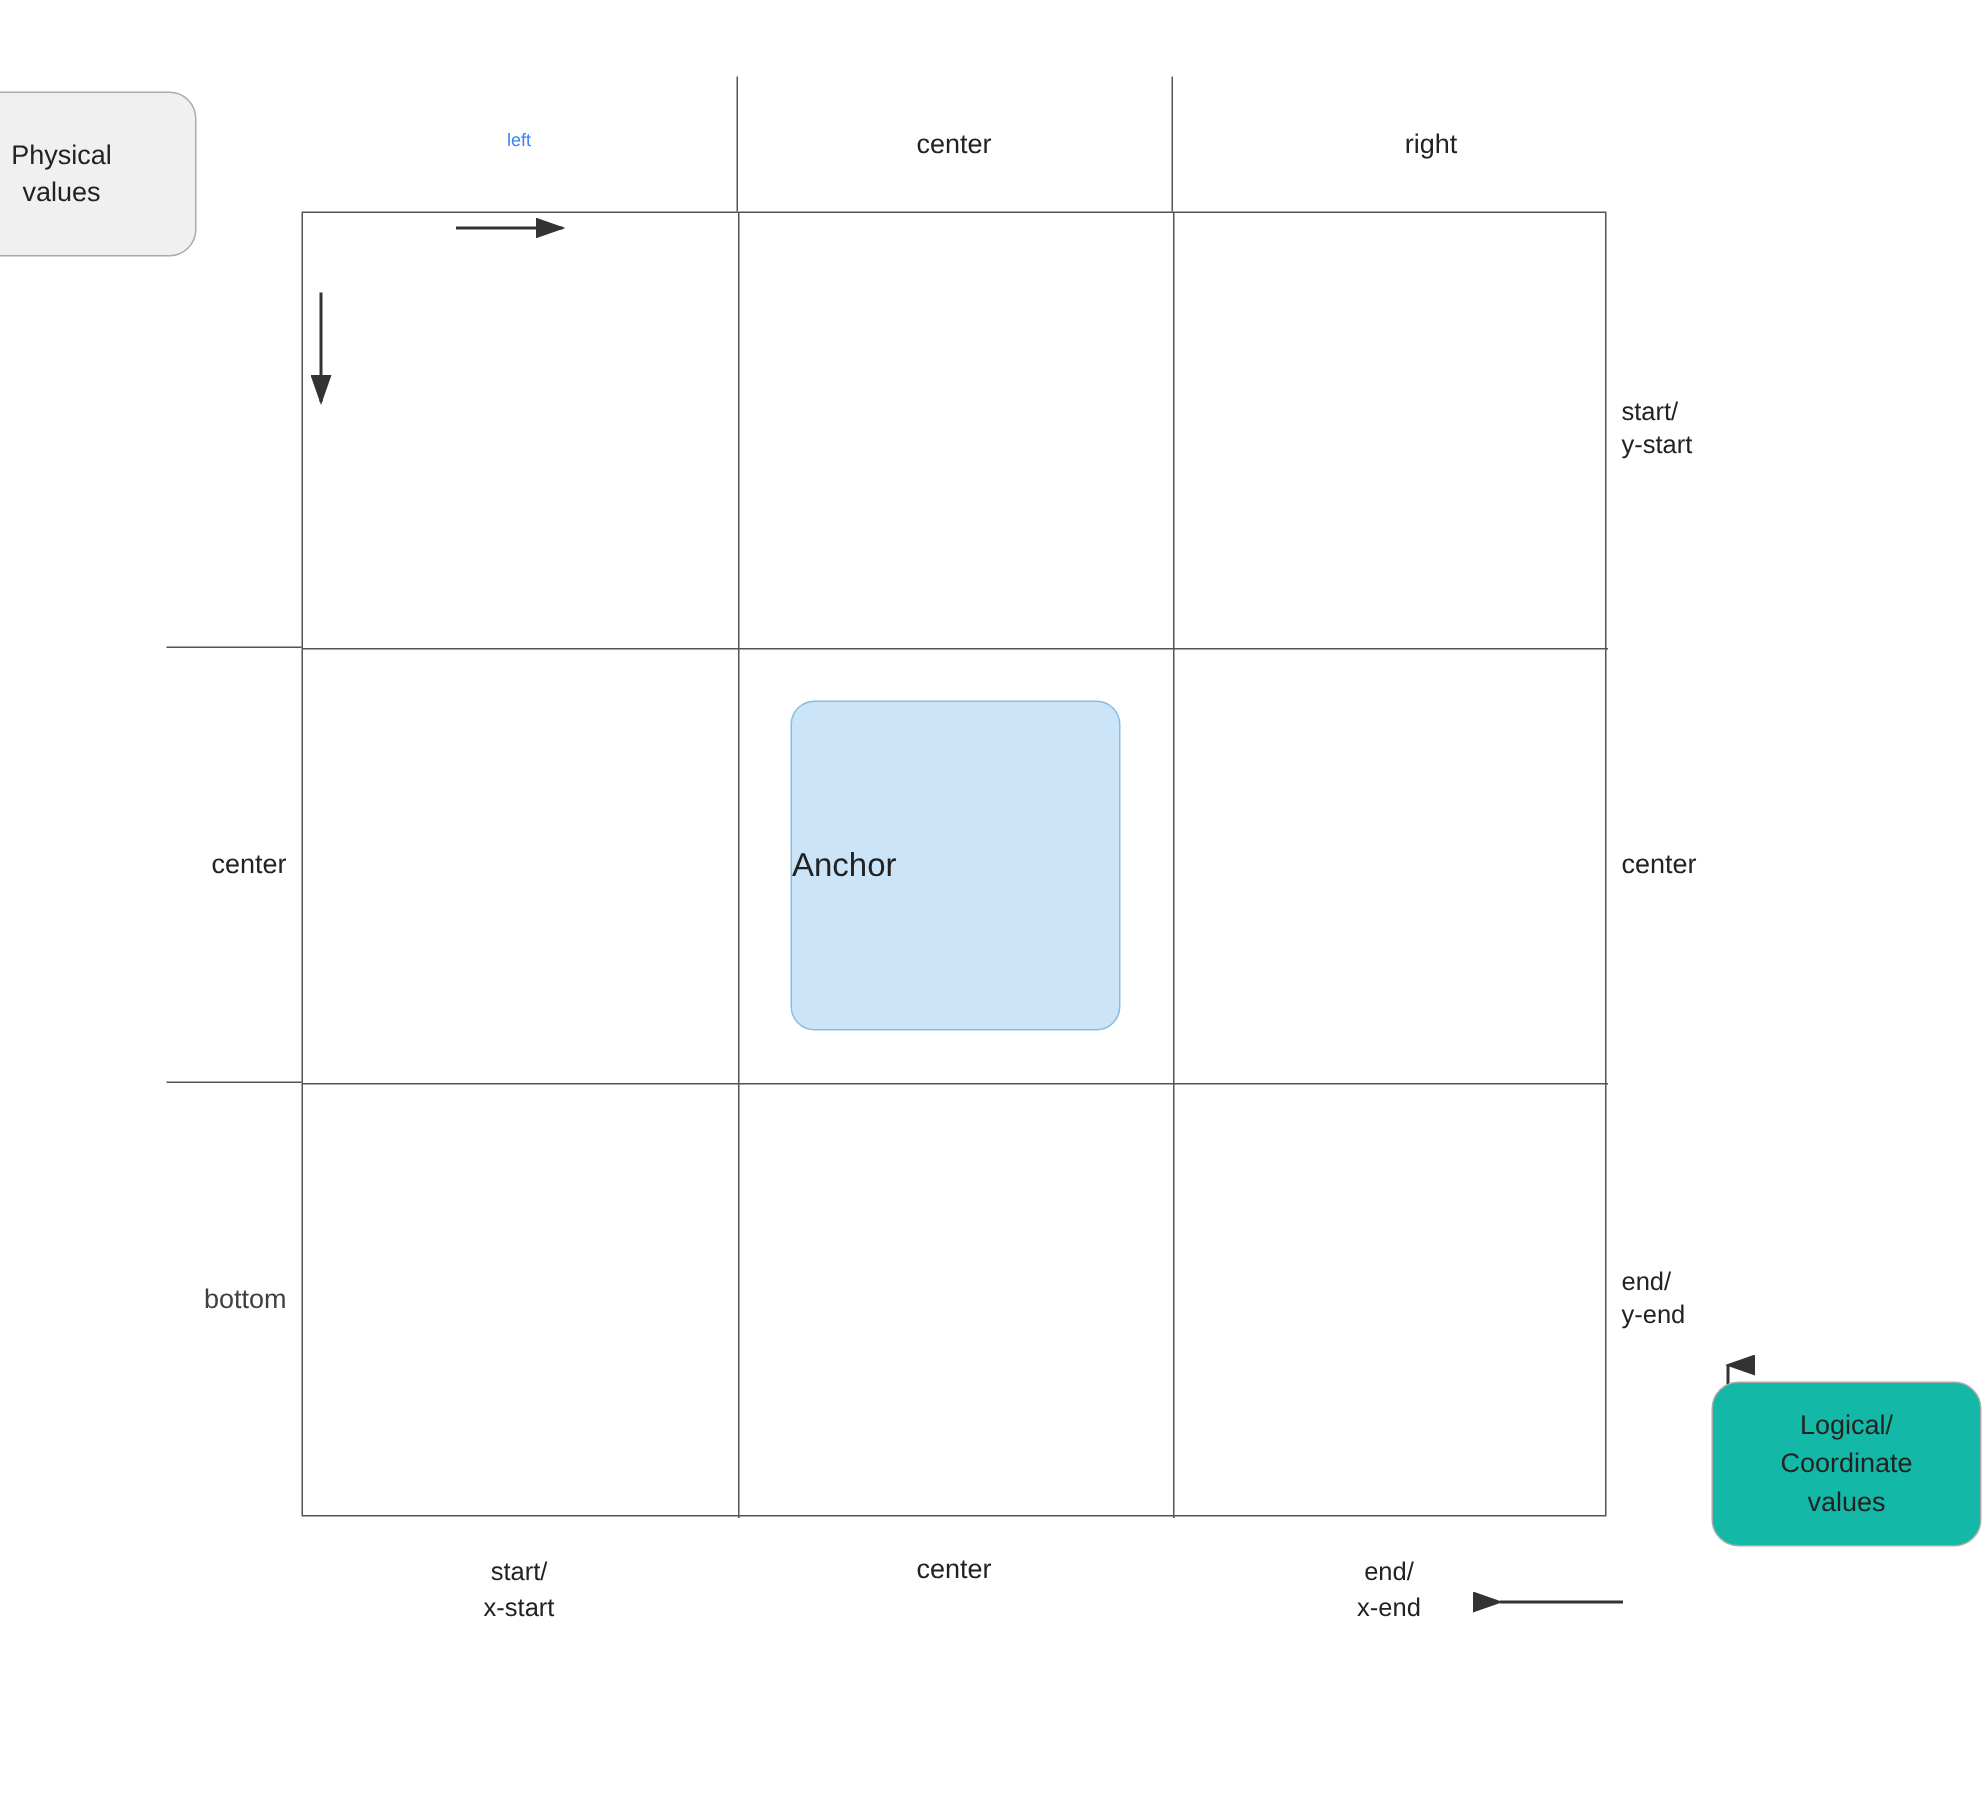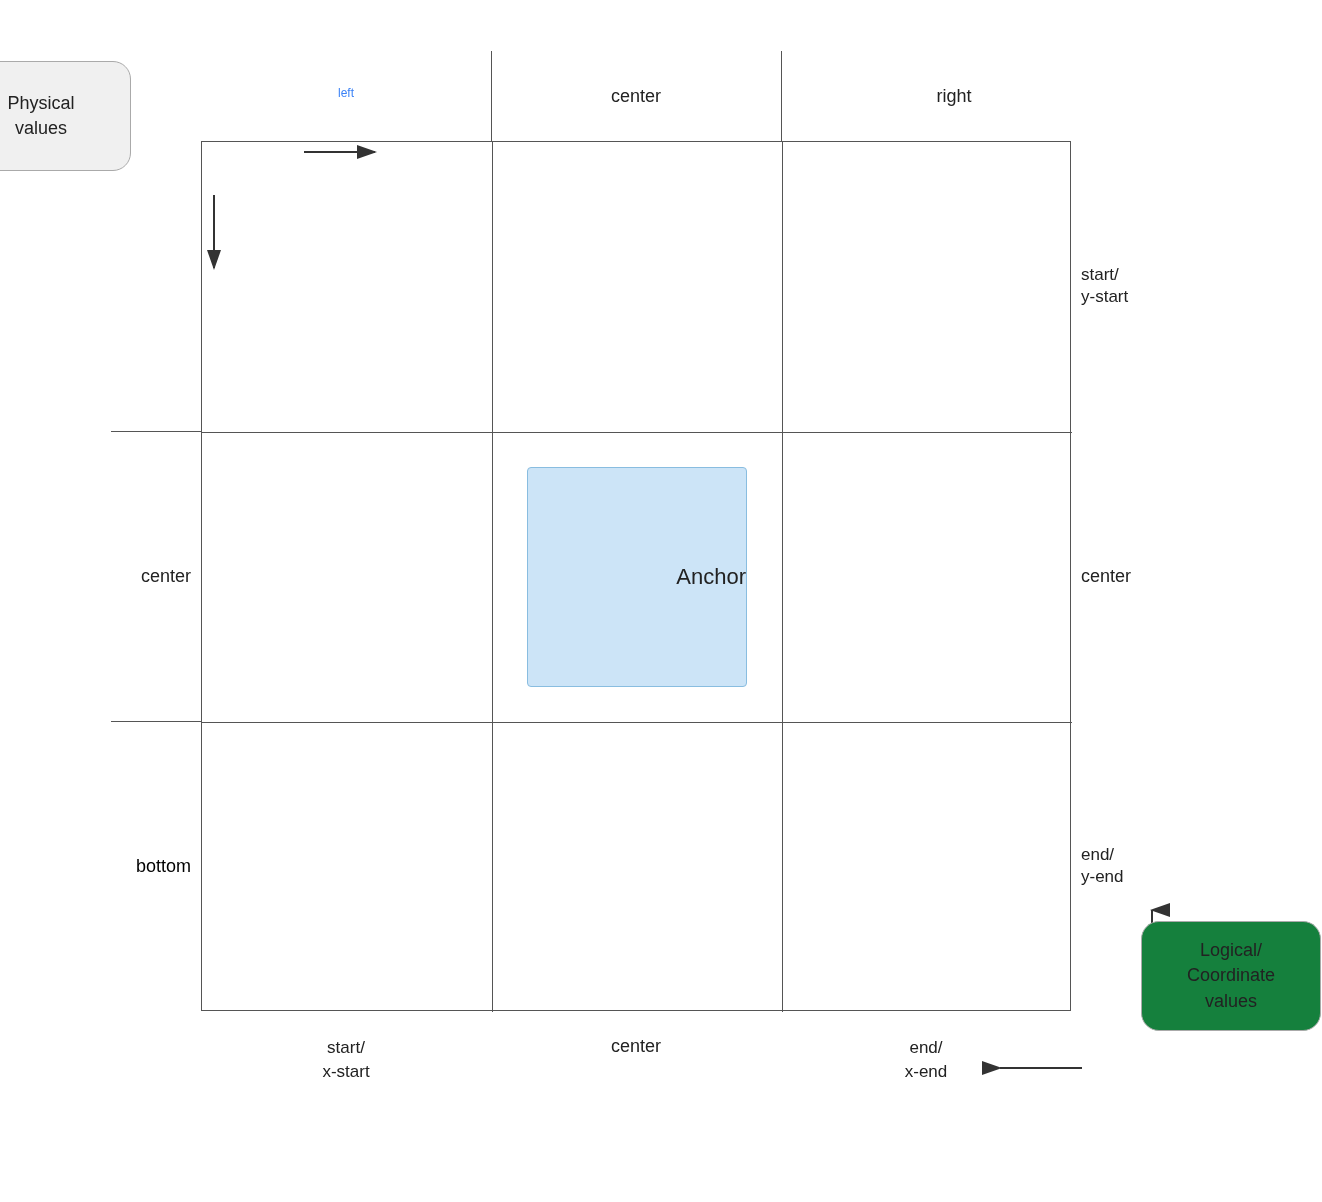--- a/index.html
+++ b/index.html
@@ -84,25 +84,25 @@
       height: 290px;
       display: flex;
       align-items: center;
       justify-content: center;
     }
 
     .anchor-inner {
       width: 220px;
       height: 220px;
       background: #cce4f7;
-      border-radius: 4px;
+      border-radius: 16px;
       border: 1.5px solid #89bde0;
       display: flex;
       align-items: center;
-      justify-content: flex-end;
+      justify-content: flex-start;
       font-size: 22px;
       color: #222;
     }
 
     
 
     
     .label-top-left {
       position: absolute;
       top: -55px;
@@ -160,21 +160,21 @@
     .label-left-bottom {
       position: absolute;
       top: 580px;
       left: -120px;
       width: 110px;
       height: 290px;
       display: flex;
       align-items: center;
       justify-content: flex-end;
       font-size: 18px;
-      color: #000000;
+      color: #404040;
       text-align: center;
     }
 
     
     .label-right-top {
       position: absolute;
       top: 0;
       left: 880px;
       width: 130px;
       height: 290px;
@@ -261,21 +261,21 @@
       line-height: 1.4;
     }
 
     
     .logical-box {
       position: absolute;
       top: 780px;
       left: 940px;
       width: 180px;
       height: 110px;
-      background: #15803d;
+      background: #14b8a6;
       border: 1.5px solid #aaa;
       border-radius: 18px;
       display: flex;
       align-items: center;
       justify-content: center;
       font-size: 18px;
       color: #222;
       text-align: center;
       line-height: 1.4;
     }

